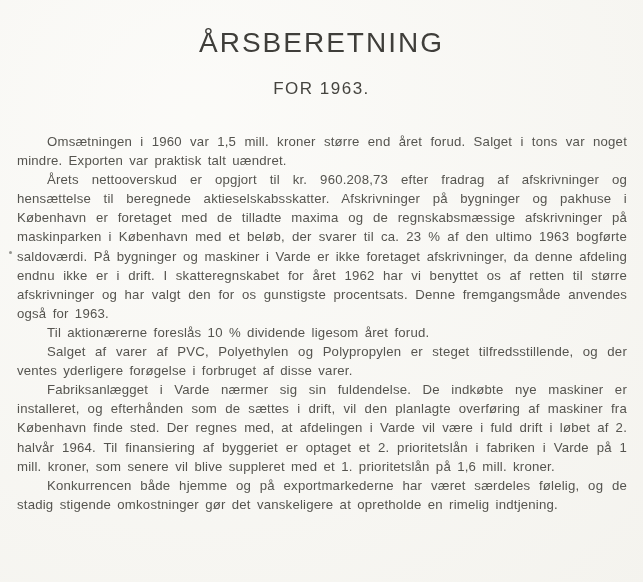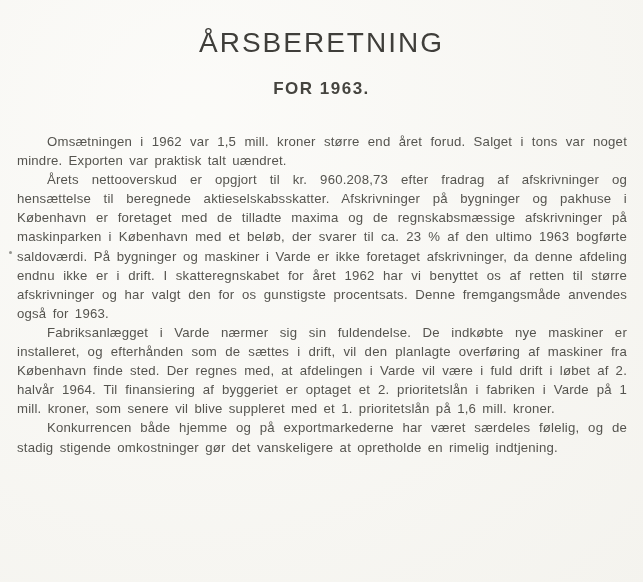--- a/index.html
+++ b/index.html
@@ -26,21 +26,21 @@
     margin: 27px 0 0 0;
     text-align: center;
     font-weight: 300;
     font-size: 28px;
     letter-spacing: 2px;
     color: #3f3e3a;
   }
   .doc-subtitle {
     margin: 20px 0 0 0;
     text-align: center;
-    font-weight: 700;
+    font-weight: 400;
     font-size: 17px;
     letter-spacing: 1.5px;
     color: #45443f;
   }
   .doc-body {
     position: absolute;
     top: 132px;
     left: 17px;
     width: 610px;
   }
@@ -67,20 +67,22 @@
   }
 </style>
 </head>
 <body>
 
 <div class="page">
   <h1 class="doc-title">ÅRSBERETNING</h1>
   <h2 class="doc-subtitle">FOR 1963.</h2>
 
   <div class="doc-body">
-      <p>Omsætningen i 1962 var 1,5 mill. kroner større end året forud. Salget i tons var noget mindre. Exporten var praktisk talt uændret.</p>
+      <p>Omsætningen i 1960 var 1,5 mill. kroner større end året forud. Salget i tons var noget mindre. Exporten var praktisk talt uændret.</p>
       <p>Årets nettooverskud er opgjort til kr. 960.208,73 efter fradrag af afskrivninger og hensættelse til beregnede aktieselskabsskatter. Afskrivninger på bygninger og pakhuse i København er foretaget med de tilladte maxima og de regnskabsmæssige afskrivninger på maskinparken i København med et beløb, der svarer til ca. 23 % af den ultimo 1963 bogførte saldoværdi. På bygninger og maskiner i Varde er ikke foretaget afskrivninger, da denne afdeling endnu ikke er i drift. I skatteregnskabet for året 1962 har vi benyttet os af retten til større afskrivninger og har valgt den for os gunstigste procentsats. Denne fremgangsmåde anvendes også for 1963.</p>
+      <p>Til aktionærerne foreslås 10 % dividende ligesom året forud.</p>
+      <p>Salget af varer af PVC, Polyethylen og Polypropylen er steget tilfredsstillende, og der ventes yderligere forøgelse i forbruget af disse varer.</p>
       <p>Fabriksanlægget i Varde nærmer sig sin fuldendelse. De indkøbte nye maskiner er installeret, og efterhånden som de sættes i drift, vil den planlagte overføring af maskiner fra København finde sted. Der regnes med, at afdelingen i Varde vil være i fuld drift i løbet af 2. halvår 1964. Til finansiering af byggeriet er optaget et 2. prioritetslån i fabriken i Varde på 1 mill. kroner, som senere vil blive suppleret med et 1. prioritetslån på 1,6 mill. kroner.</p>
       <p>Konkurrencen både hjemme og på exportmarkederne har været særdeles følelig, og de stadig stigende omkostninger gør det vanskeligere at opretholde en rimelig indtjening.</p>
     </div>
 
   <div class="scan-speck"></div>
 </div>
 
 </body></html>

